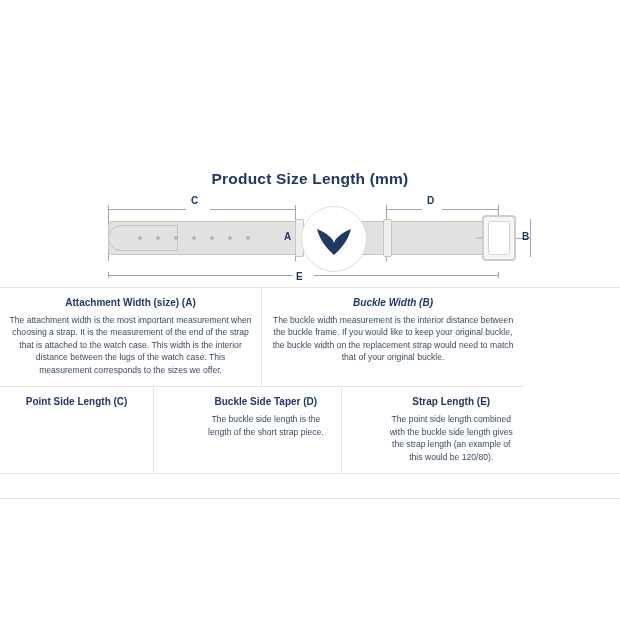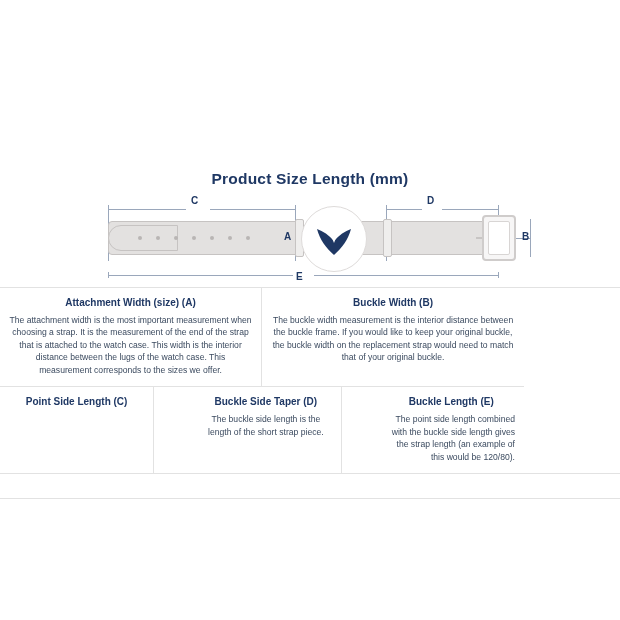--- a/index.html
+++ b/index.html
@@ -303,35 +303,35 @@
   </div>
 
   <div class="table">
 
     <div class="trow">
       <div class="cellgroup r1-c1">
         <div class="tcell head" style="border-right:none;">Attachment Width (size) (A)</div>
         <div class="tcell body" style="border-right:none;">The attachment width is the most important measurement when choosing a strap. It is the measurement of the end of the strap that is attached to the watch case. This width is the interior distance between the lugs of the watch case. This measurement corresponds to the sizes we offer.</div>
       </div>
       <div class="cellgroup r1-c2">
-        <div class="tcell head" style="border-right:none;">Buckle Width (B)</div>
+        <div class="tcell head" style="border-right:none;font-style:italic;">Buckle Width (B)</div>
         <div class="tcell body" style="border-right:none;">The buckle width measurement is the interior distance between the buckle frame. If you would like to keep your original buckle, the buckle width on the replacement strap would need to match that of your original buckle.</div>
       </div>
     </div>
 
     <div class="trow">
       <div class="cellgroup r2-c1">
         <div class="tcell head" style="border-right:none;">Point Side Length (C)</div>
       </div>
       <div class="cellgroup r2-c2">
         <div class="tcell head" style="border-right:none;">Buckle Side Taper (D)</div>
         <div class="tcell body" style="border-right:none;">The buckle side length is the length of the short strap piece.</div>
       </div>
       <div class="cellgroup r2-c3">
-        <div class="tcell head" style="border-right:none;">Buckle Length (E)</div>
-        <div class="tcell body" style="border-right:none;text-align:right;">The point side length combined with the buckle side length gives the strap length (an example of this would be 120/80).</div>
+        <div class="tcell head" style="border-right:none;">Strap Length (E)</div>
+        <div class="tcell body" style="border-right:none;">The point side length combined with the buckle side length gives the strap length (an example of this would be 120/80).</div>
       </div>
     </div>
 
     <div class="row-spacer"></div>
   </div>
 
 </div>
 
 </body></html>

